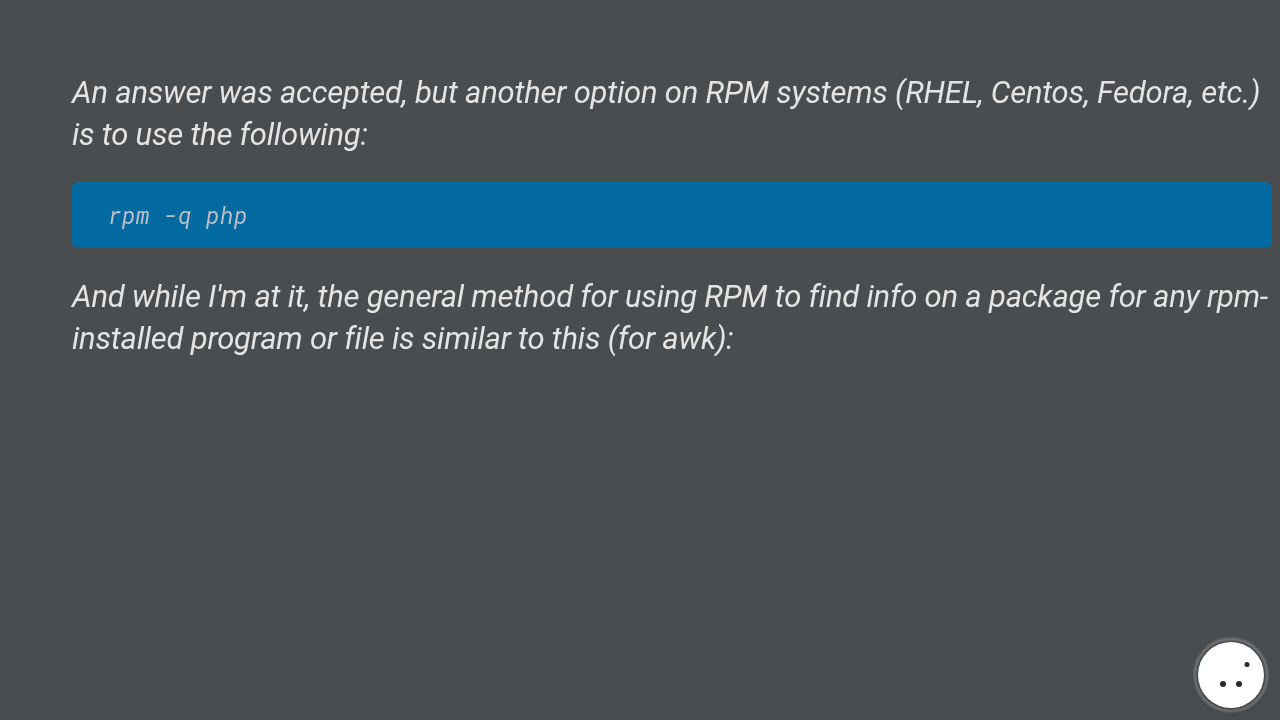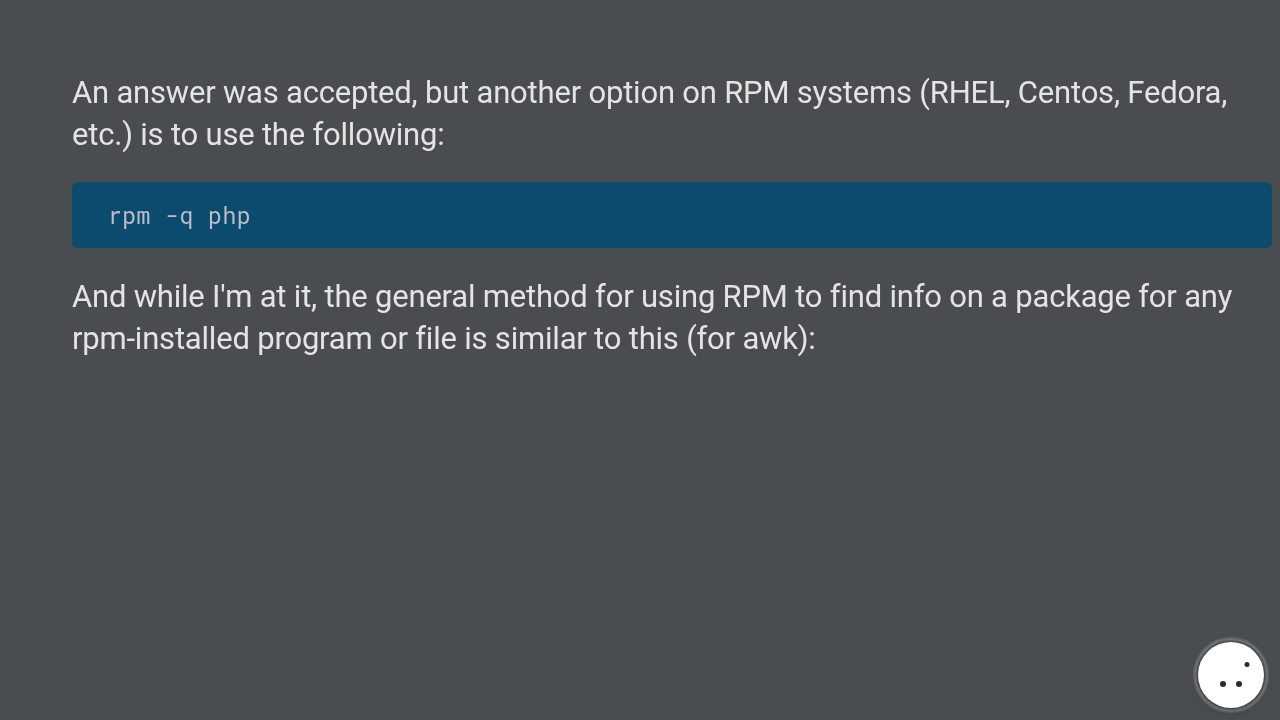--- a/index.html
+++ b/index.html
@@ -1,38 +1,39 @@
 <!DOCTYPE html>
 <html><head>
   <meta charset="utf-8">
   <style>
     * {
       margin: 16px;
       padding: 0;
       box-sizing: border-box;
+      font-style: italic;
     }
     body {
       background-color: #494d50;
       color: #e8e8e8;
       font-family: Roboto, Arial, sans-serif;
       width: 1280px;
       height: 720px;
       padding: 24px;
       position: relative;
       overflow: hidden;
     }
     .paragraph {
       font-size: 31px;
       line-height: 1.35;
       color: #e4e4e4;
       font-weight: 400;
       letter-spacing: -0.2px;
     }
     .code-block {
-      background-color: #0c4a6e;
+      background-color: #0369a1;
       border-radius: 6px;
       padding: 18px 20px;
       margin-top: 26px;
       margin-bottom: 28px;
     }
     .code-block code {
       font-family: "Roboto Mono", "Courier New", monospace;
       font-size: 23px;
       color: #b9bdc6;
       letter-spacing: 0.5px;

